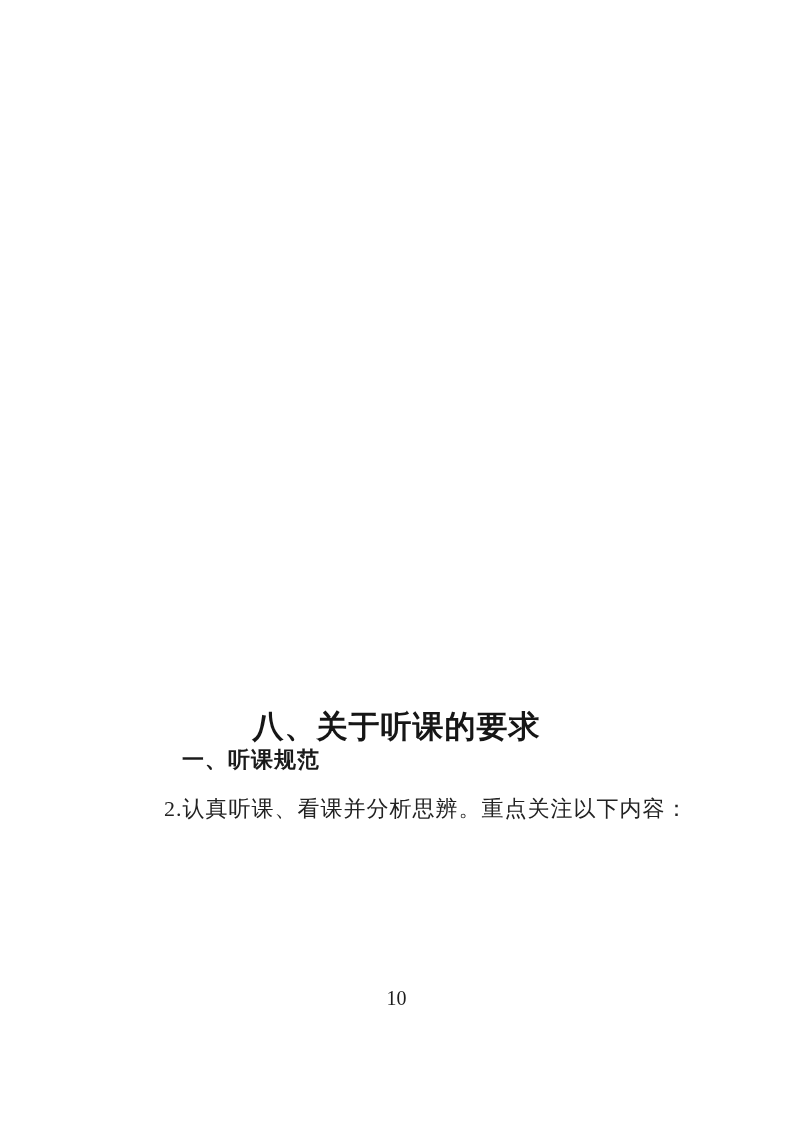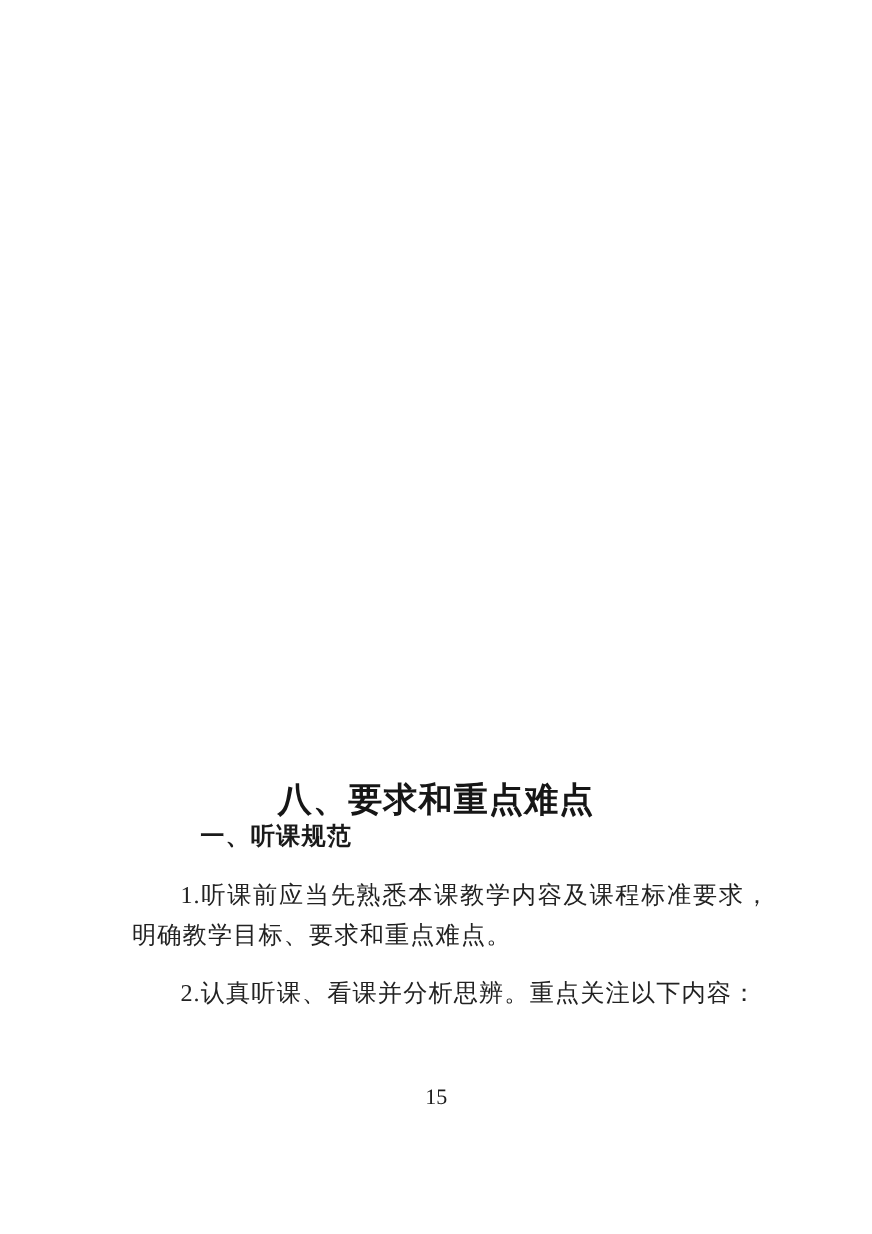--- a/index.html
+++ b/index.html
@@ -62,27 +62,26 @@
     font-size: 20px;
     line-height: 24px;
     color: #1c1c1c;
   }
 </style>
 </head>
 <body>
 
 <div class="page">
 
-  <h1 class="doc-title">八、要求和重点难点</h1>
+  <h1 class="doc-title">八、关于听课的要求</h1>
 
   <div class="content">
 
     <h2 class="section-heading">一、听课规范</h2>
 
-    <p class="body-para first">1.听课前应当先熟悉本课教学内容及课程标准要求，明确教学目标、要求和重点难点。</p>
 
     <p class="body-para second">2.认真听课、看课并分析思辨。重点关注以下内容：</p>
 
   </div>
 
-  <div class="page-footer">15</div>
+  <div class="page-footer">10</div>
 
 </div>
 
 </body></html>

